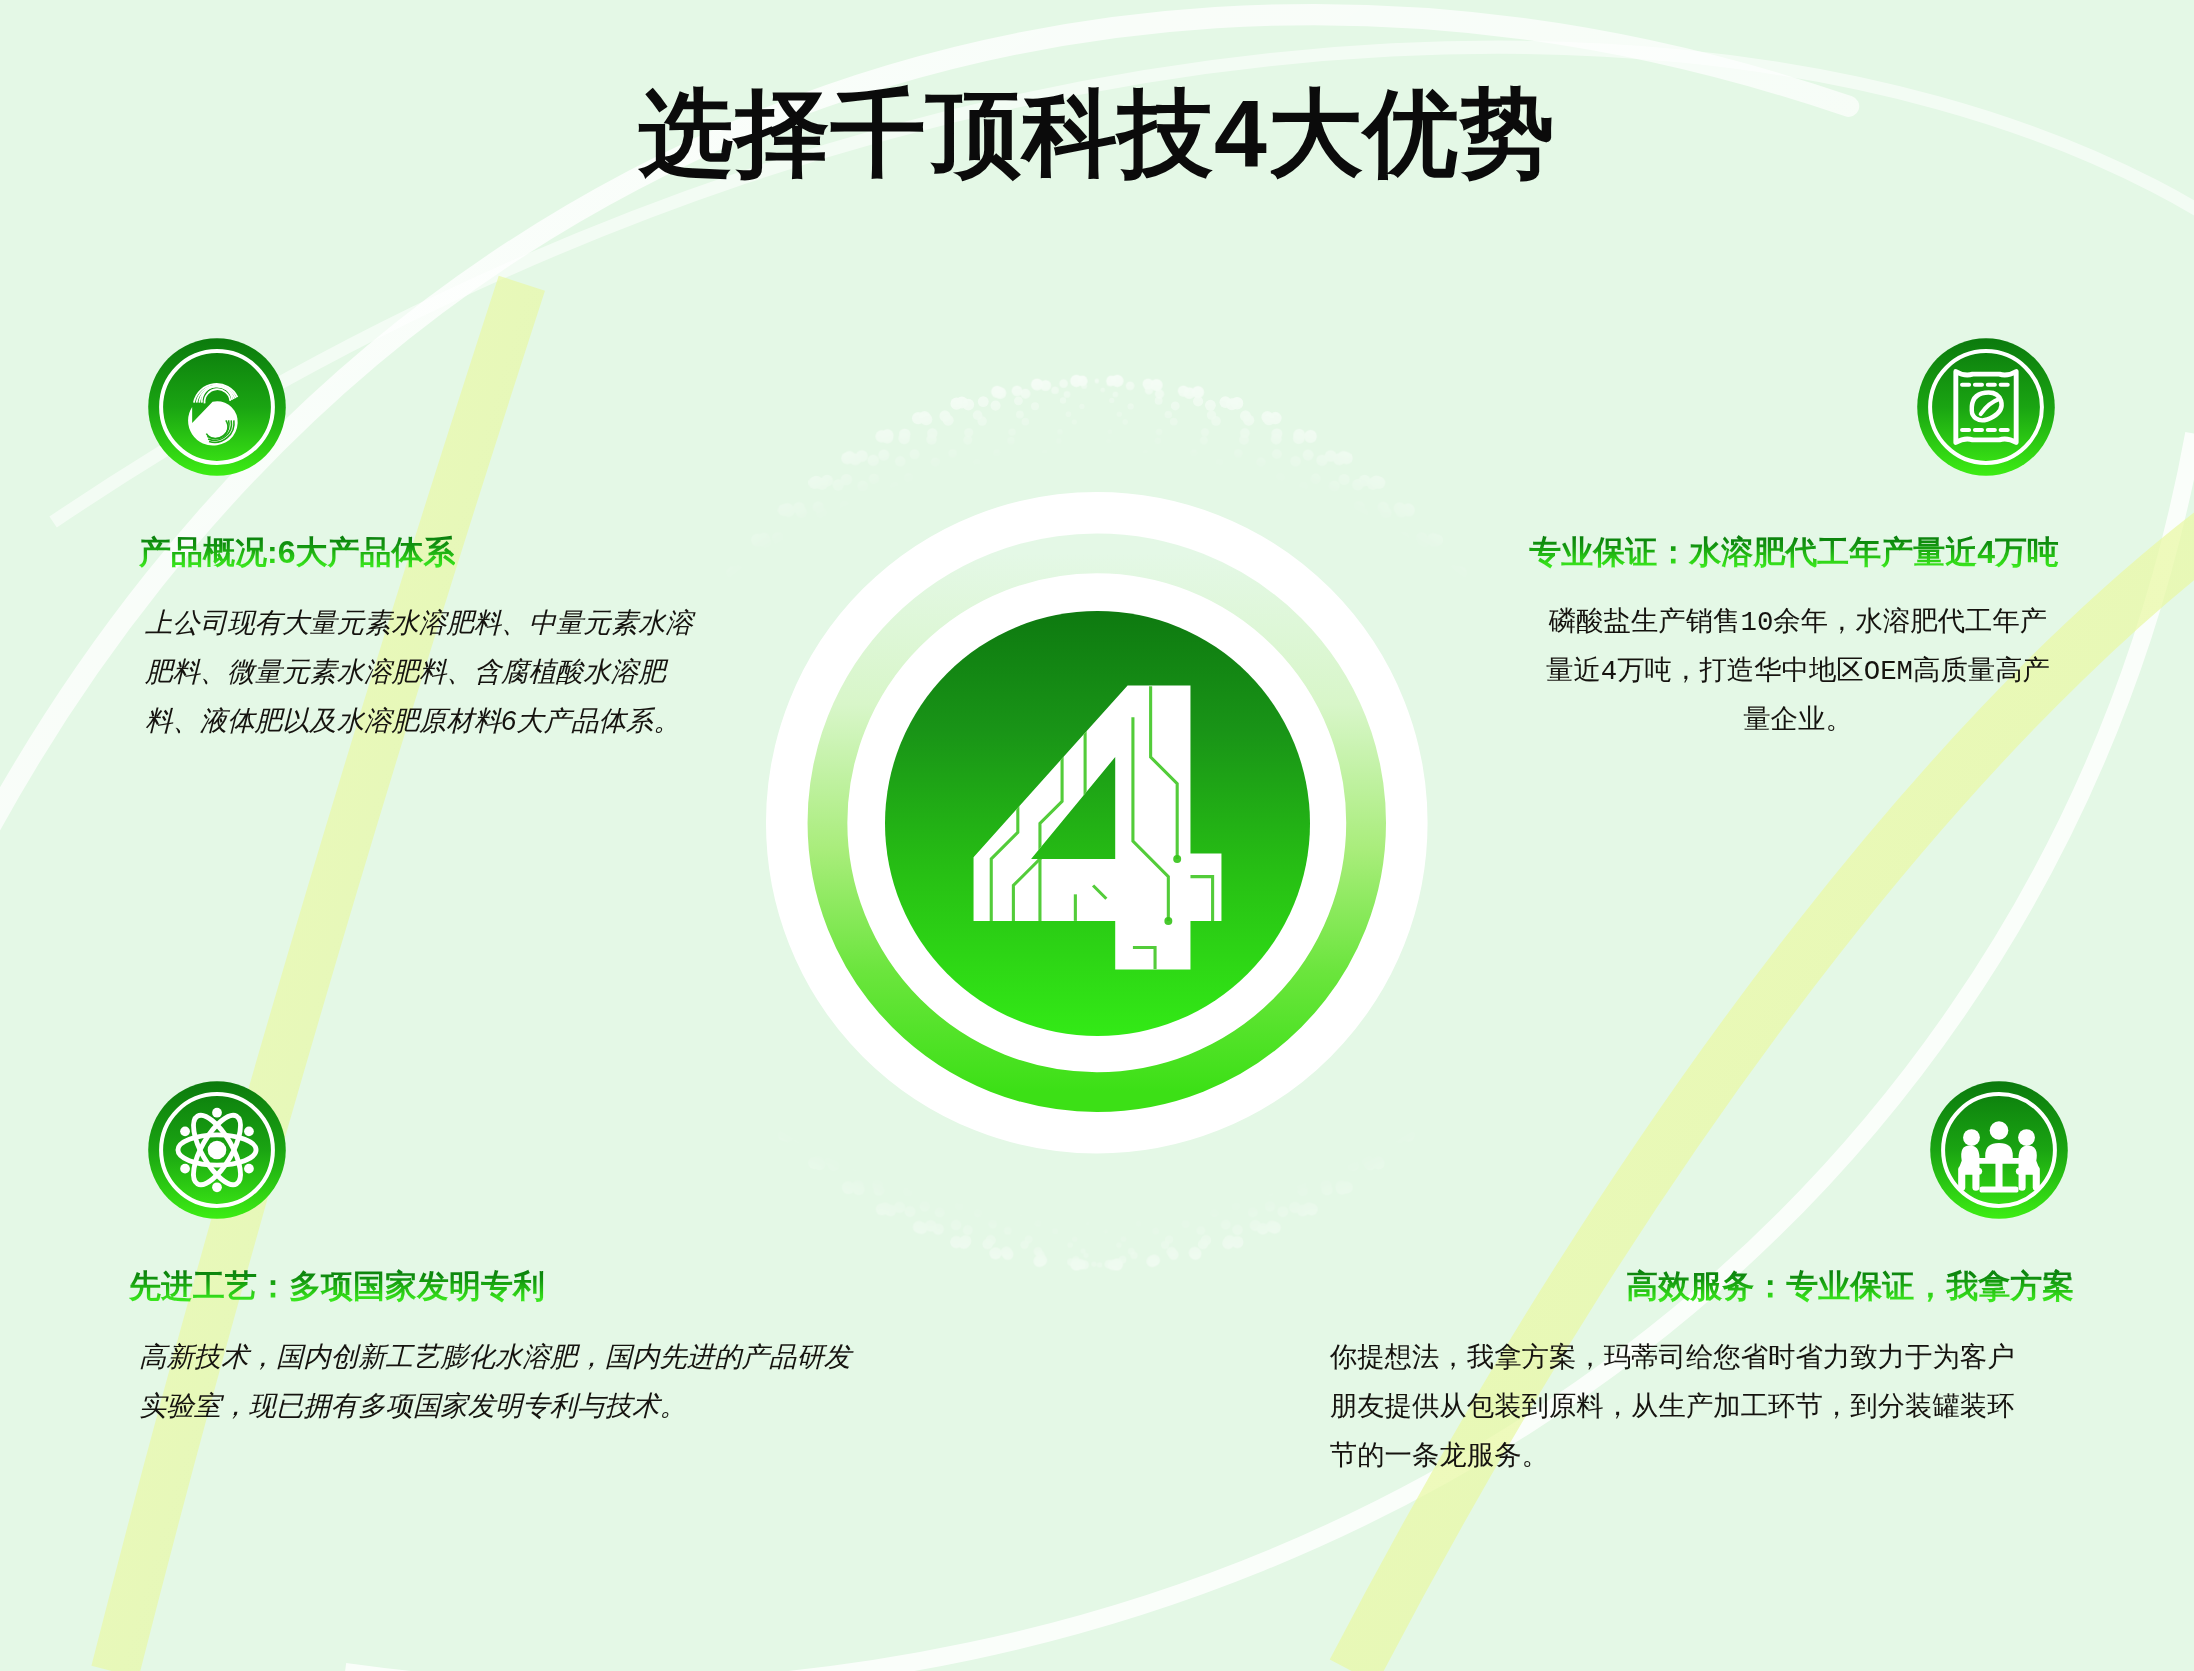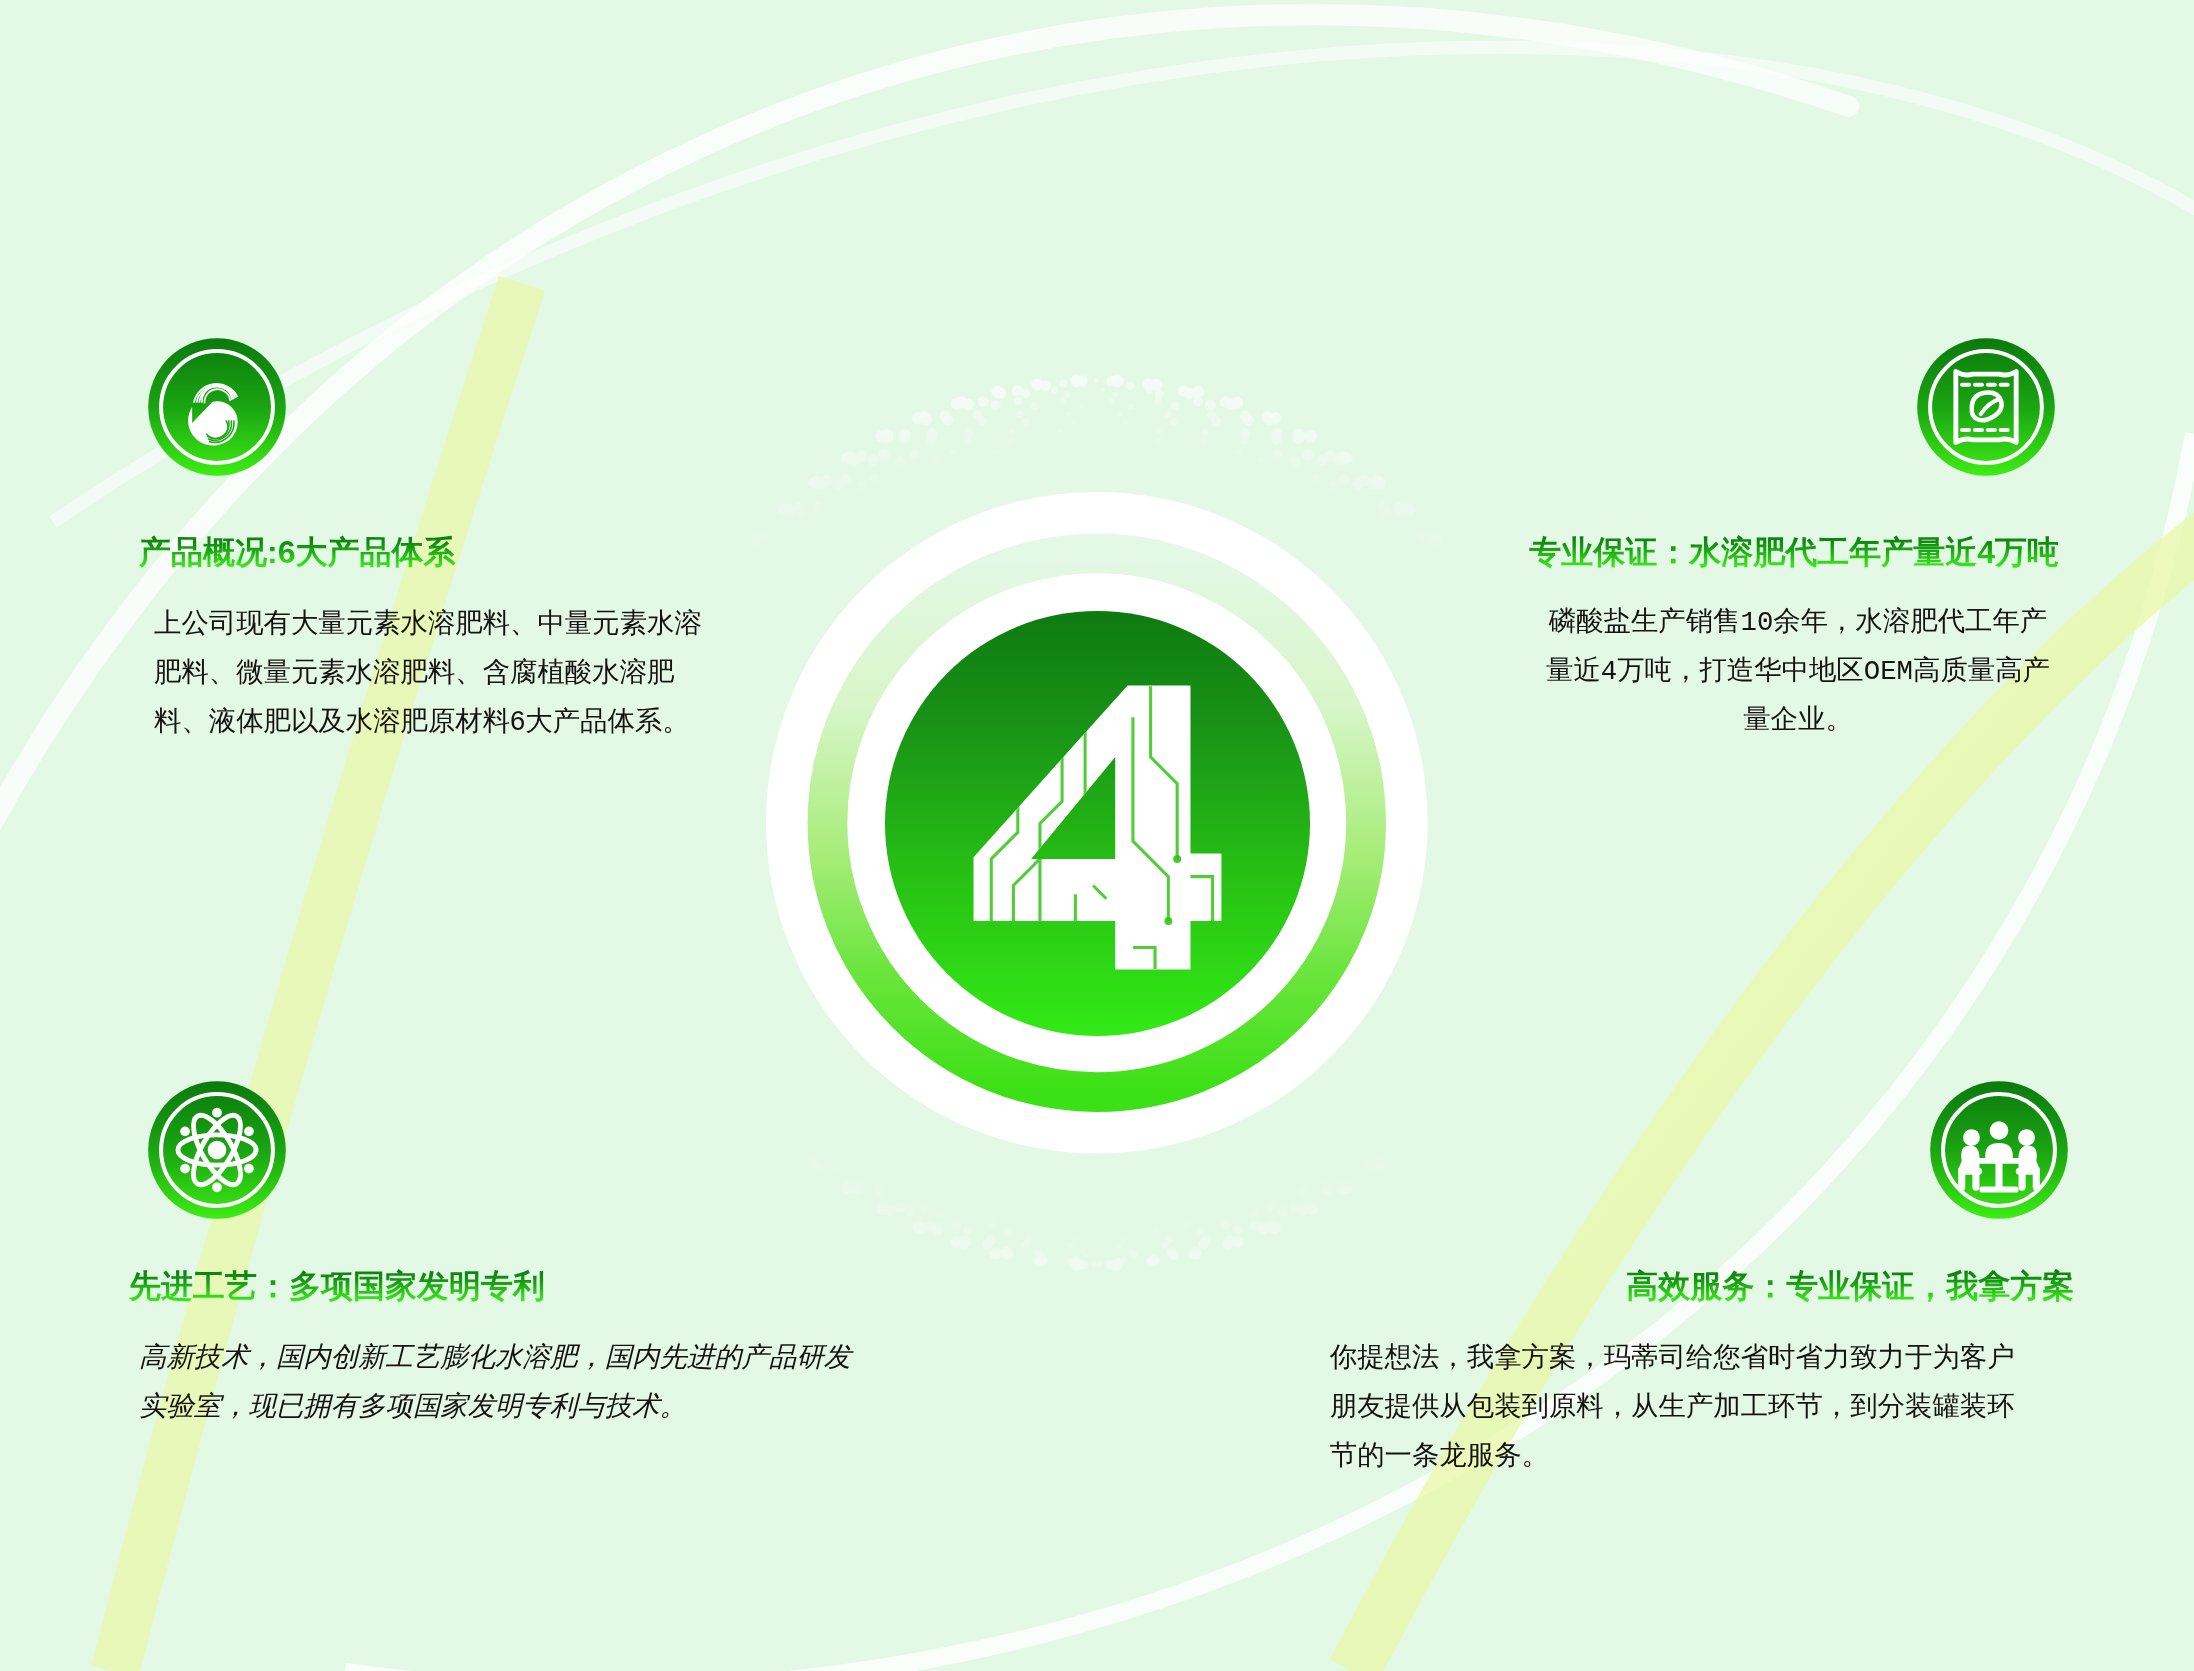--- a/index.html
+++ b/index.html
@@ -44,21 +44,21 @@
     font-family:"Liberation Sans","DejaVu Sans",sans-serif;
   }
   .block p{
     margin:0;font-size:27.4px;line-height:1.78;color:#15130f;
     font-family:"Liberation Sans","DejaVu Sans",sans-serif;
   }
 
   #block-tl{left:128px;top:336px;width:593px;}
   #block-tl .icon-badge{left:17.7px;top:0;}
   #block-tl h3{position:absolute;left:11px;top:199px;}
-  #block-tl p{position:absolute;left:26px;top:263px;width:553px;text-align:left;}
+  #block-tl p{position:absolute;left:17px;top:263px;width:553px;text-align:left;font-style:italic;}
 
   #block-tr{left:1159px;top:336px;width:911px;}
   #block-tr .icon-badge{right:13.3px;top:0;position:absolute;}
   #block-tr h3{position:absolute;right:11px;top:199px;}
   #block-tr p{position:absolute;right:11px;top:263px;width:522px;text-align:center;font-family:Liberation Mono, monospace;}
 
   #block-bl{left:128px;top:1079px;width:752px;}
   #block-bl .icon-badge{left:17.7px;top:0;}
   #block-bl h3{position:absolute;left:1px;top:190px;}
   #block-bl p{position:absolute;left:11px;top:254px;width:725px;text-align:left;font-style:italic;}
@@ -1062,20 +1062,21 @@
         <circle cx="2525.7" cy="2858.8" r="13.9" fill="#ffffff" opacity="0.95"></circle>
       </g>
 
     <g>
       <circle cx="2480" cy="1860" r="700" fill="none" stroke="#ffffff" stroke-width="96"></circle>
       <circle cx="2480" cy="1860" r="608" fill="none" stroke="url(#ringGrad)" stroke-width="92"></circle>
       <circle cx="2480" cy="1860" r="512" fill="none" stroke="#ffffff" stroke-width="104"></circle>
     </g>
   </svg>
 
+  <div class="page-title">选择千顶科技4大优势</div>
 
   <div class="center-wrap">
     <div class="core-circle">
       <svg class="core-num" viewBox="0 0 960 960">
         <defs>
           <clipPath id="fourClip">
             <path d="M 548 168 L 690 168 L 690 548 L 760 548 L 760 700 L 690 700 L 690 810 L 520 810 L 520 700 L 200 700 L 200 556 Z
                      M 520 330 L 330 560 L 520 560 Z" clip-rule="evenodd"></path>
           </clipPath>
         </defs>

